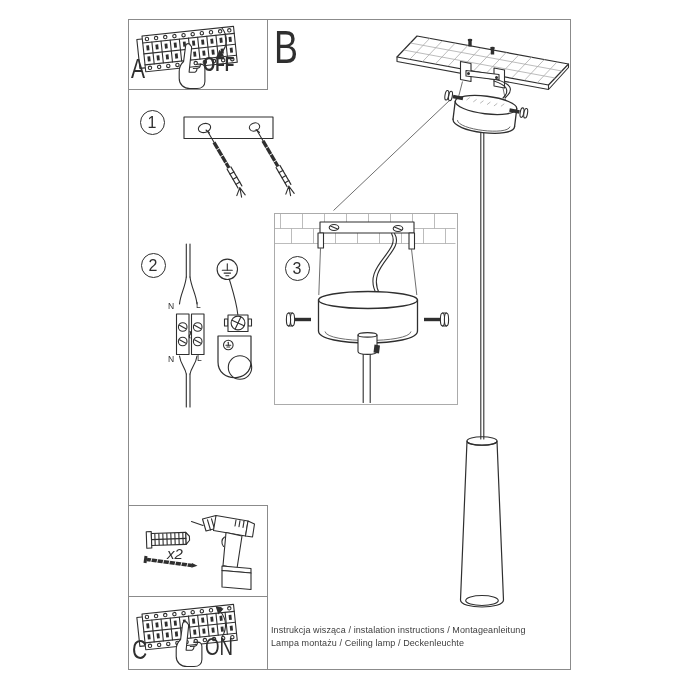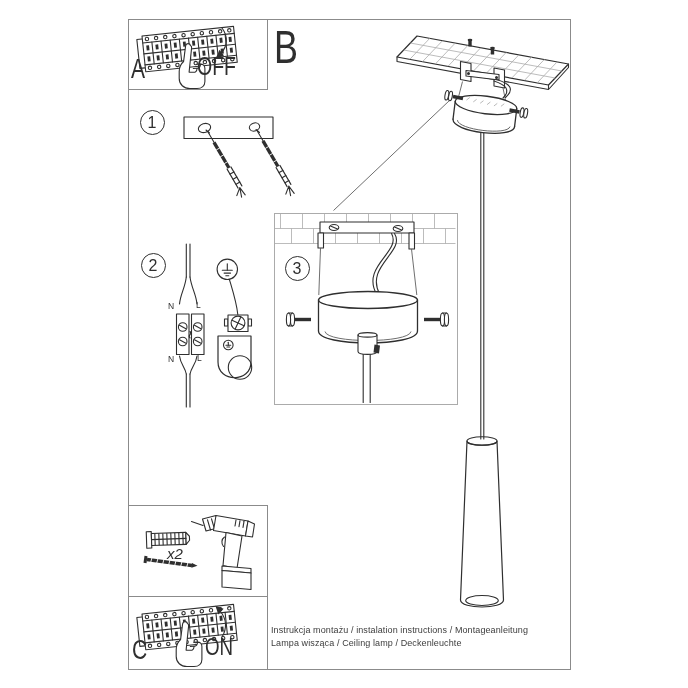--- a/index.html
+++ b/index.html
@@ -402,30 +402,30 @@
   <g>
     <use href="#hand" transform="translate(188,623)"></use>
   </g>
   <g>
     <path class="s" stroke-width="2" d="M222,637 C227,629 227,619 220,611"></path>
     <polygon class="dk" points="215.4,605.8 223.6,608.7 218.3,614.6"></polygon>
   </g>
 </svg>
 
 <div class="txt" style="left:131px;top:56px;font-size:27px;"><span class="big" style="display:inline-block;">A</span></div>
-<div class="txt" style="left:197px;top:54px;font-size:25px;"><span class="big" style="display:inline-block;">OFF</span></div>
+<div class="txt" style="left:203px;top:54px;font-size:20px;font-weight:bold;"><span class="big" style="display:inline-block;">OFF</span></div>
 <div class="txt" style="left:274px;top:24px;font-size:46px;"><span class="big" style="display:inline-block;">B</span></div>
 <div class="txt" style="left:132px;top:637px;font-size:27px;"><span class="big" style="display:inline-block;">C</span></div>
 <div class="txt" style="left:205px;top:635px;font-size:24px;text-align:center;"><span class="big" style="display:inline-block;">ON</span></div>
 
 <div class="circnum" style="left:139.5px;top:109.5px;">1</div>
 <div class="circnum" style="left:140.5px;top:252.5px;">2</div>
 <div class="circnum" style="left:284.5px;top:255.5px;">3</div>
 
 <div class="nl" style="left:168px;top:302px;">N</div>
 <div class="nl" style="left:196px;top:301px;">L</div>
 <div class="nl" style="left:168px;top:355px;">N</div>
 <div class="nl" style="left:197px;top:354px;">L</div>
 
 <div class="txt" style="left:167px;top:546px;font-size:15px;font-style:italic;">x2</div>
 
-<div class="cap" style="left:271px;top:626px;">Instrukcja montażu / instalation instructions / Montageanleitung</div>
-<div class="cap" style="left:271px;top:638.5px;">Lampa wisząca / Ceiling lamp  / Deckenleuchte</div>
+<div class="cap" style="left:271px;top:626px;">Instrukcja wisząca / instalation instructions / Montageanleitung</div>
+<div class="cap" style="left:271px;top:638.5px;">Lampa montażu / Ceiling lamp  / Deckenleuchte</div>
 
 </body></html>

